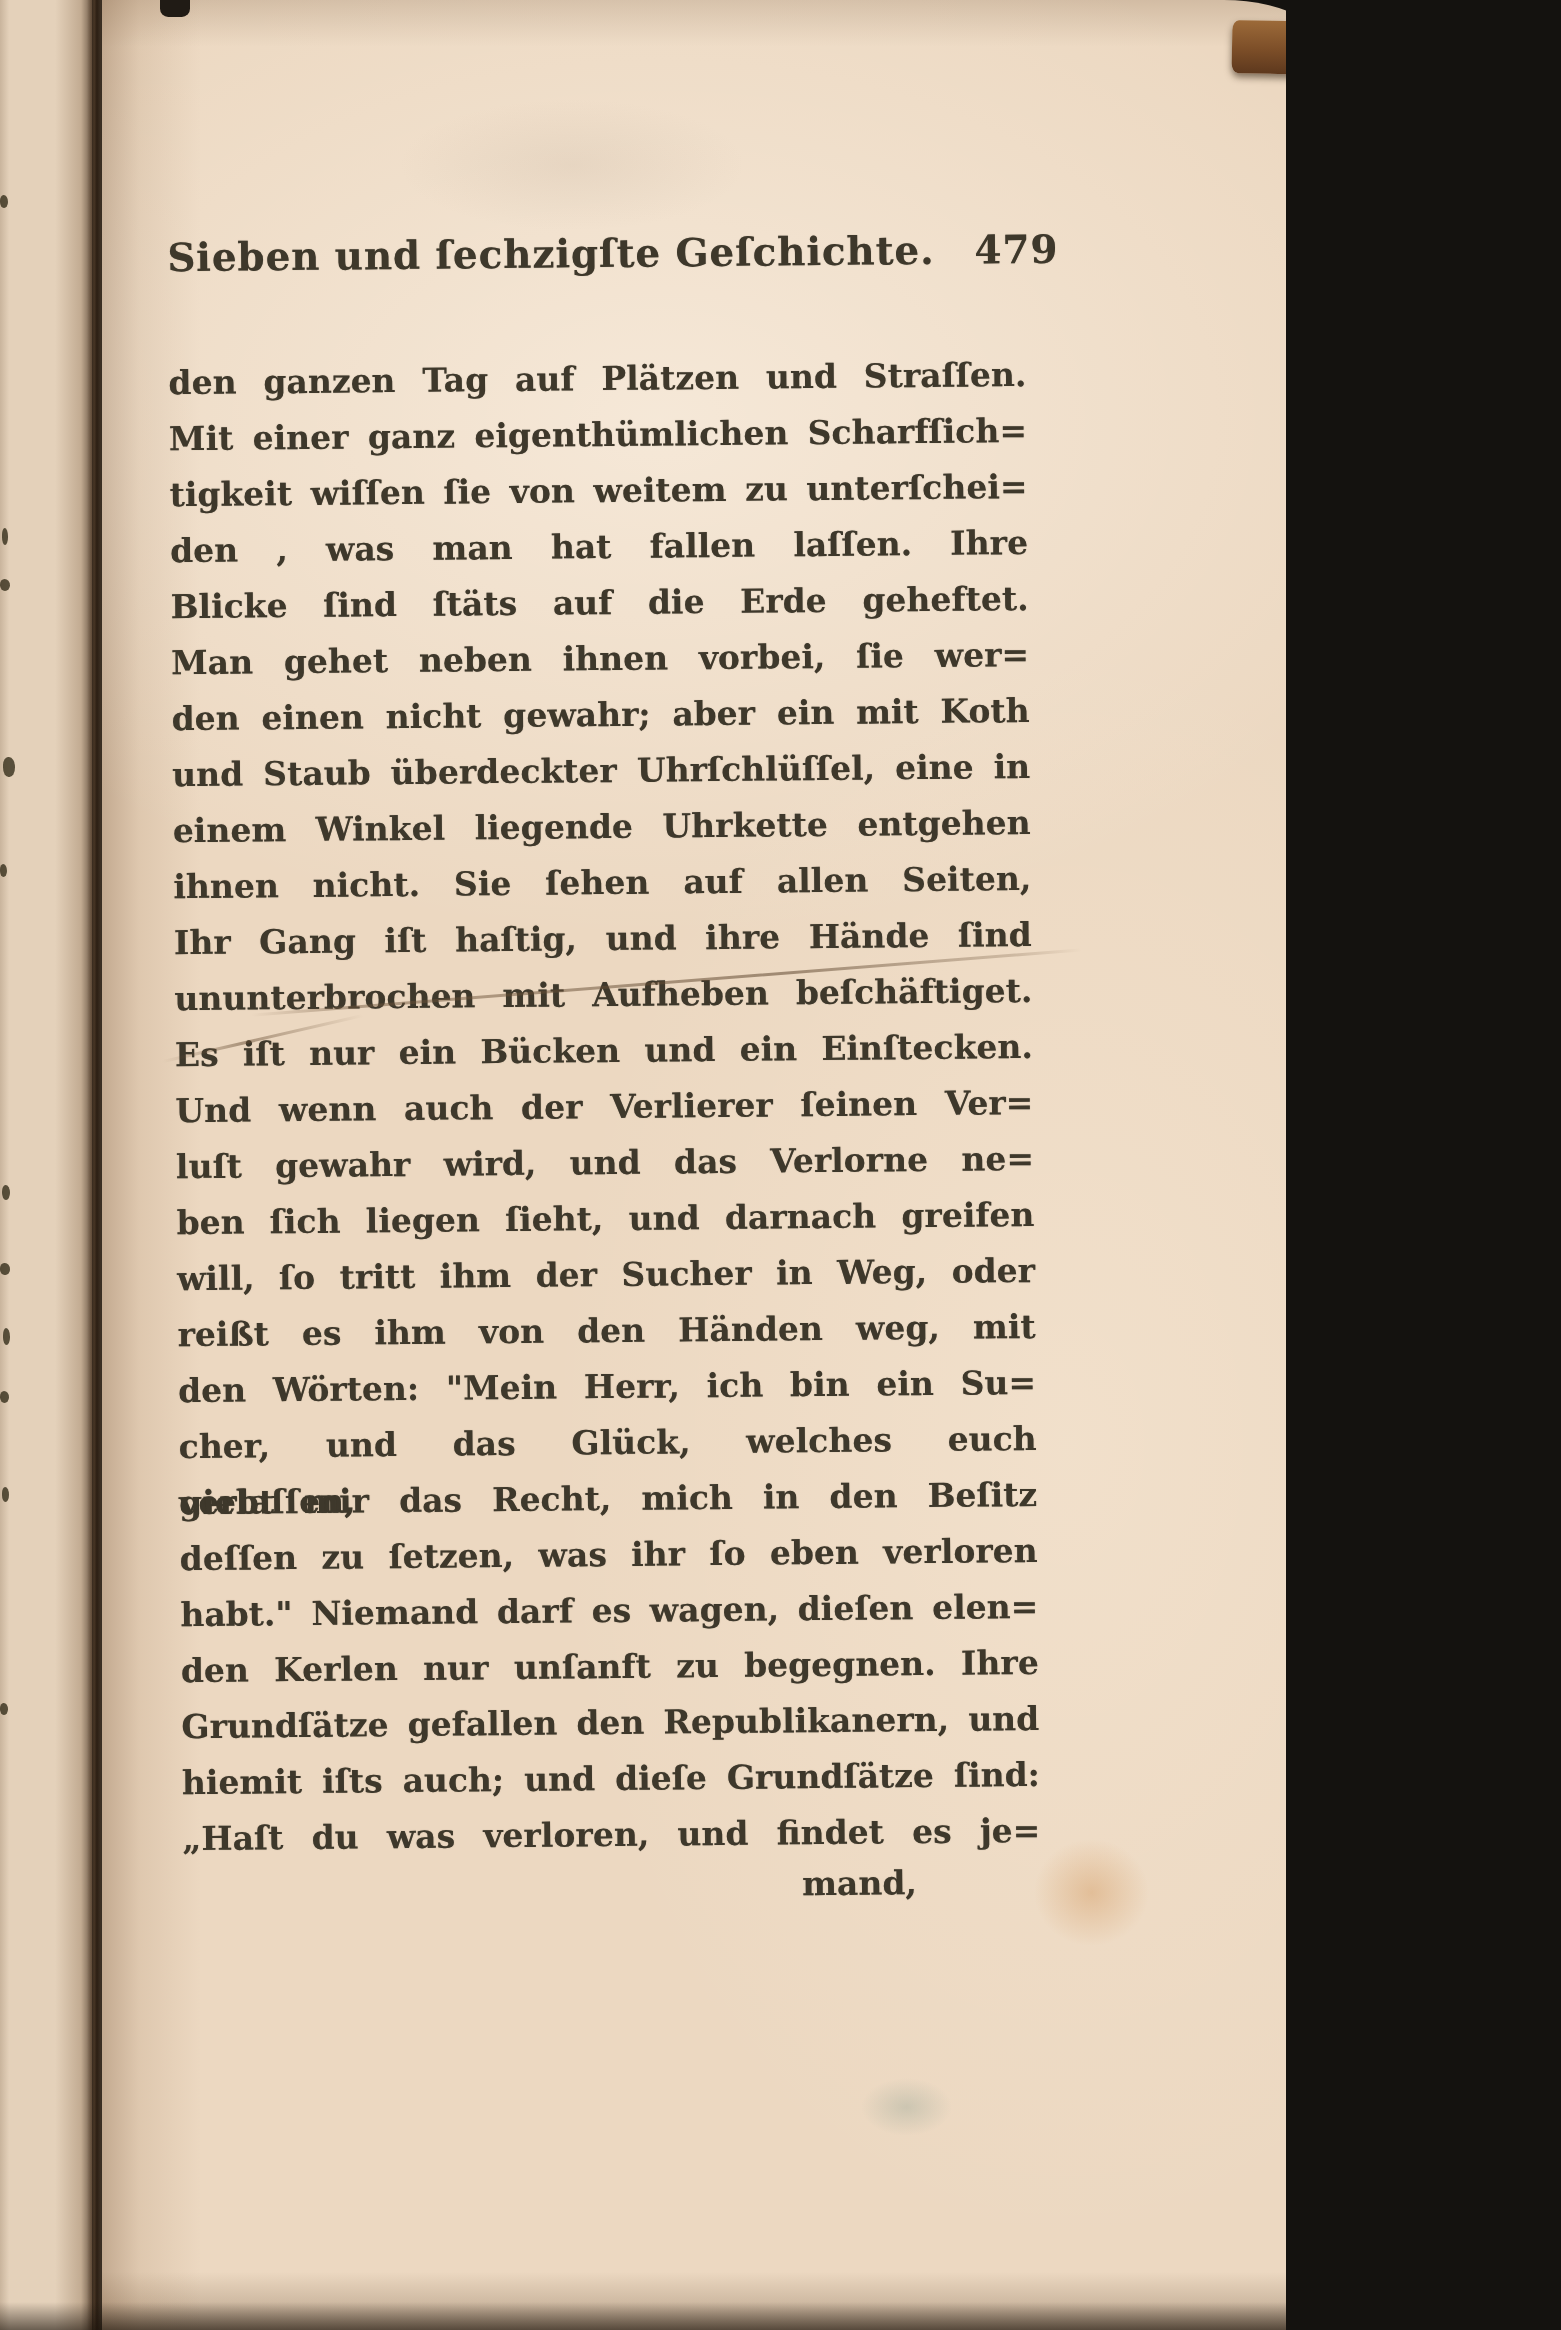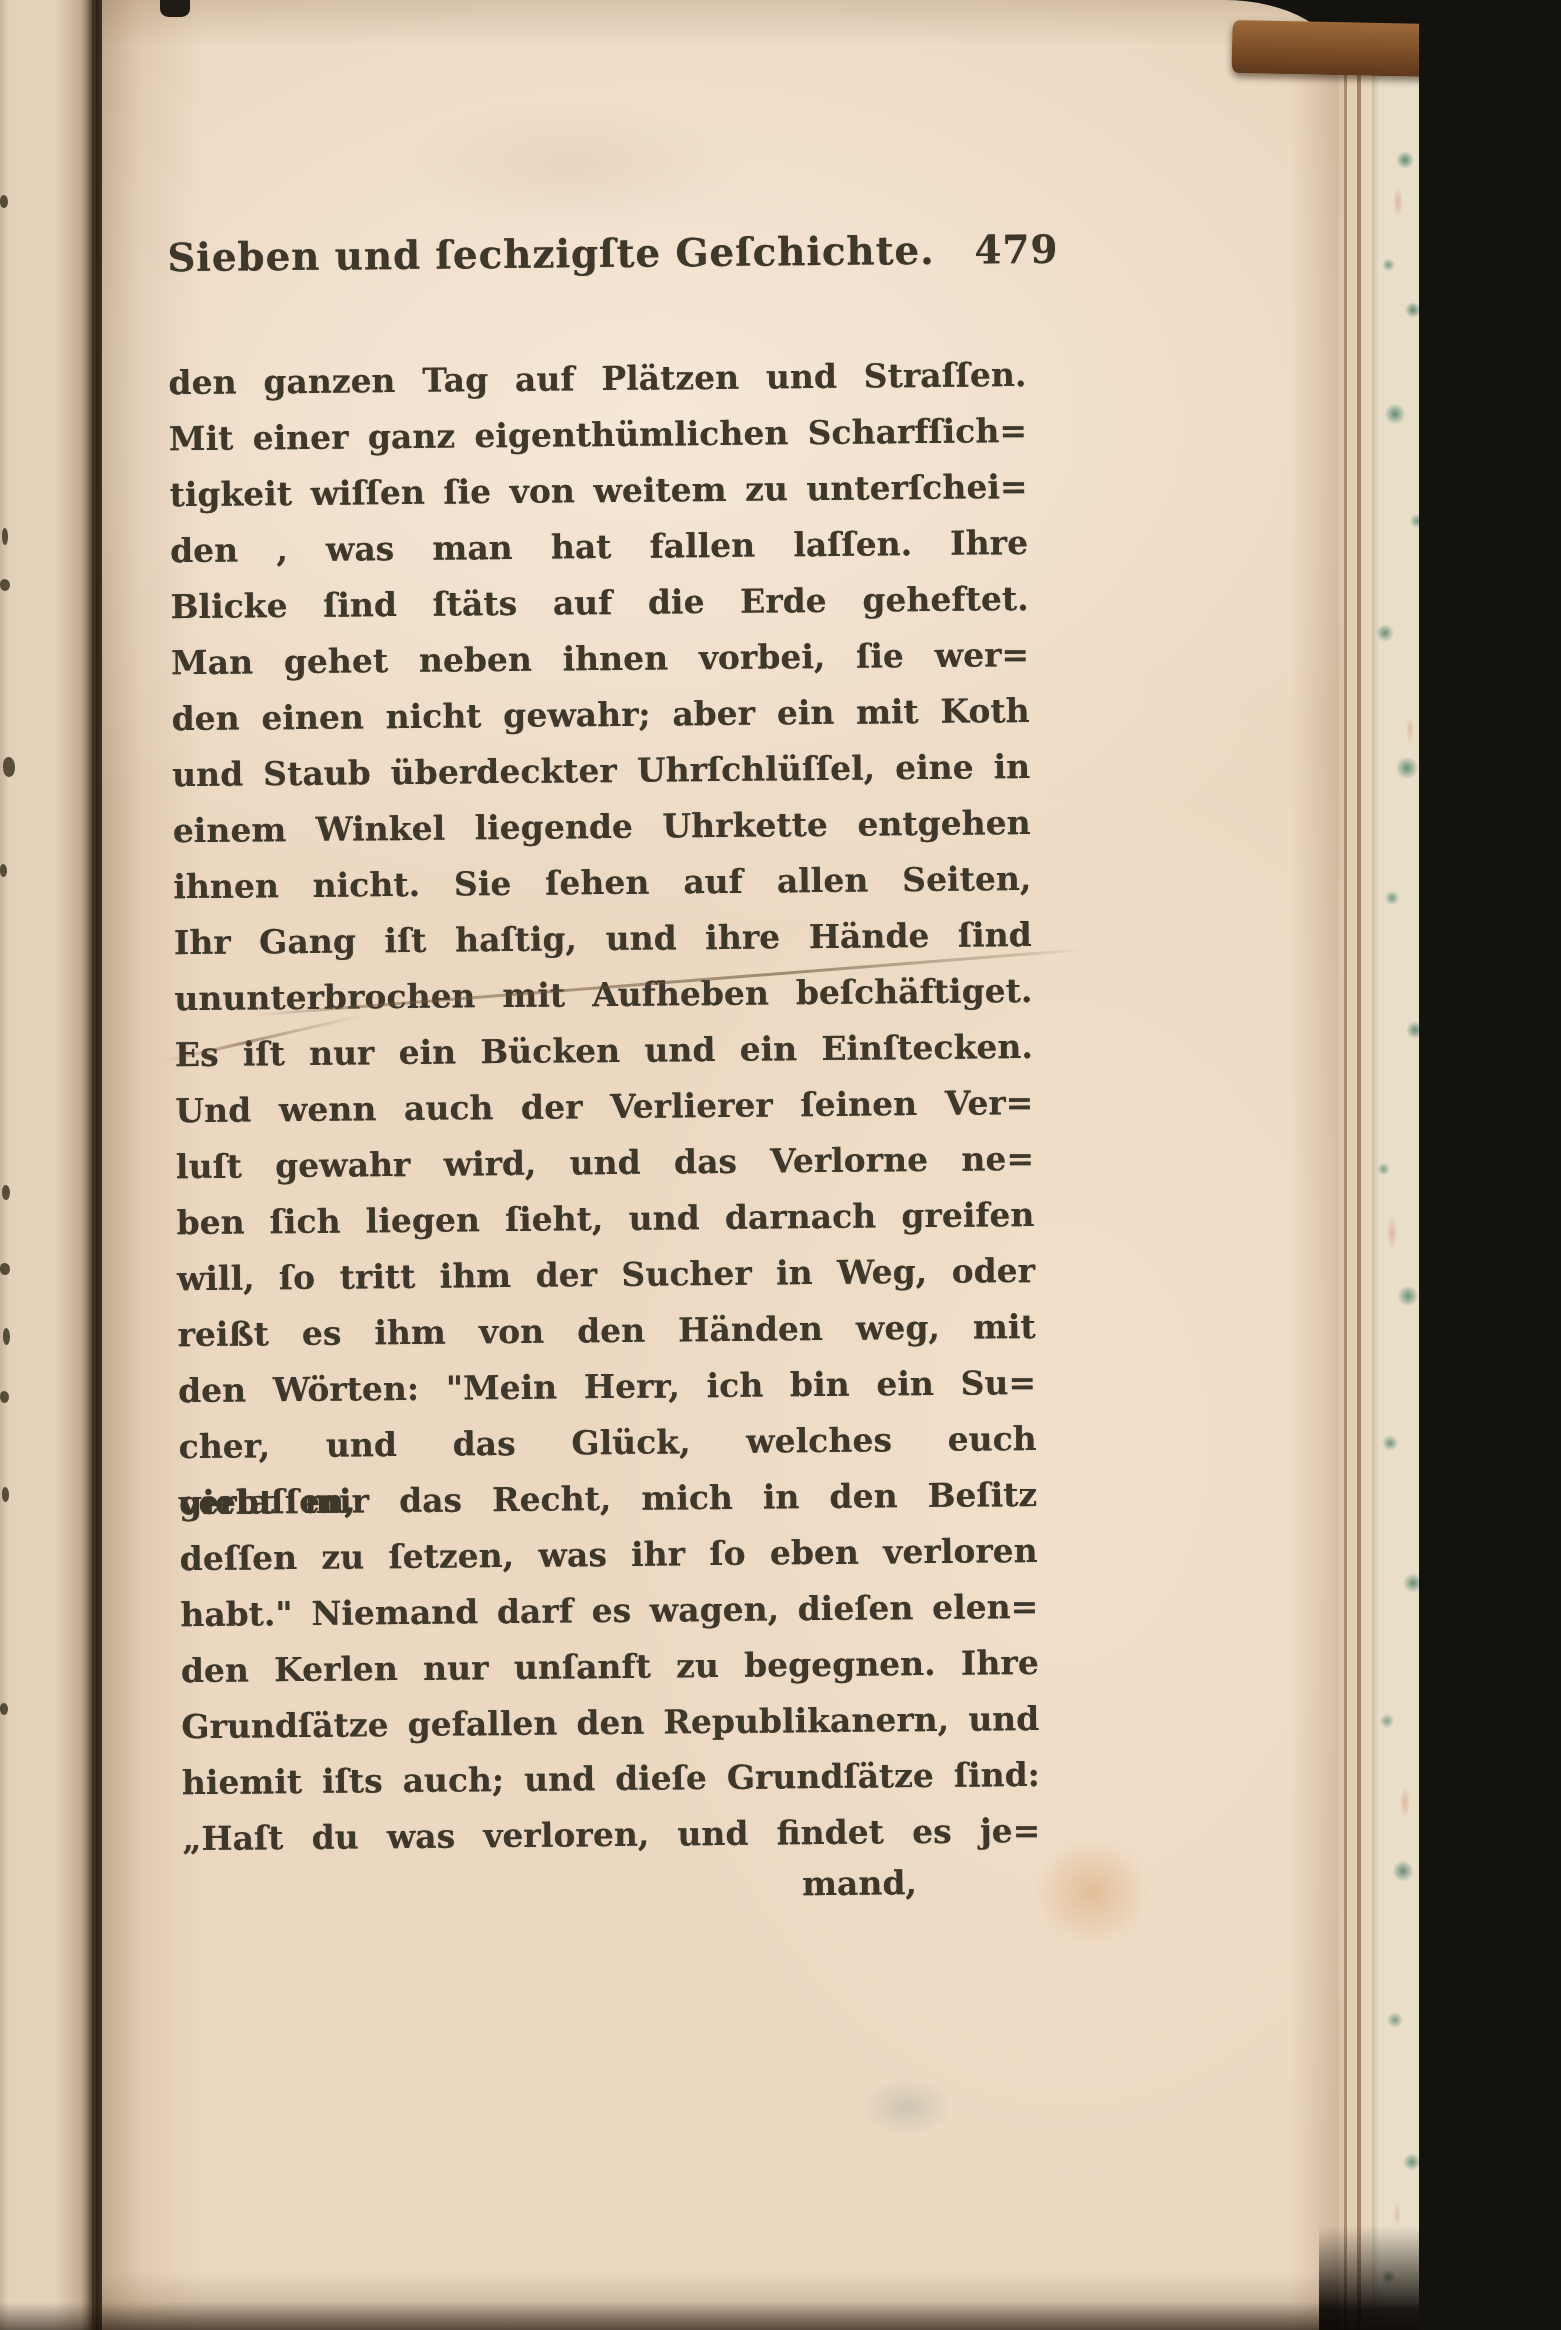--- a/index.html
+++ b/index.html
@@ -1,16 +1,16 @@
 <!DOCTYPE html>
 <html style="font-size:13px"><head>
 <meta charset="utf-8">
 <style>
   html,body{margin:0;padding:0;background:#14120f;}
-  .stage{position:relative;width:1419px;height:2330px;overflow:hidden;background:#14120f;
+  .stage{position:relative;width:1286px;height:2330px;overflow:hidden;background:#14120f;
          font-family:"DejaVu Serif","Liberation Serif",serif;text-decoration:underline;}
 
   
   .facing-page{position:absolute;left:0;top:0;width:92px;height:2330px;
     background:
       linear-gradient(90deg, rgba(120,95,68,.25) 0, transparent 10%),
       linear-gradient(90deg, transparent 60%, rgba(130,100,70,.35) 88%, rgba(72,52,35,.75) 100%),
       #e4d1ba;}
   .frag{position:absolute;background:#39321f;border-radius:45% 55% 50% 50%;opacity:.82;}
 

